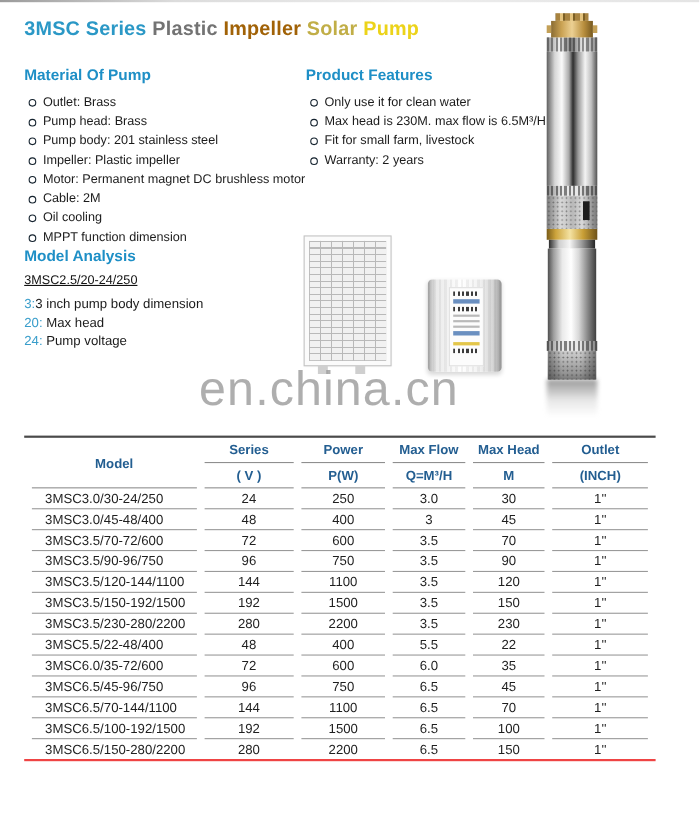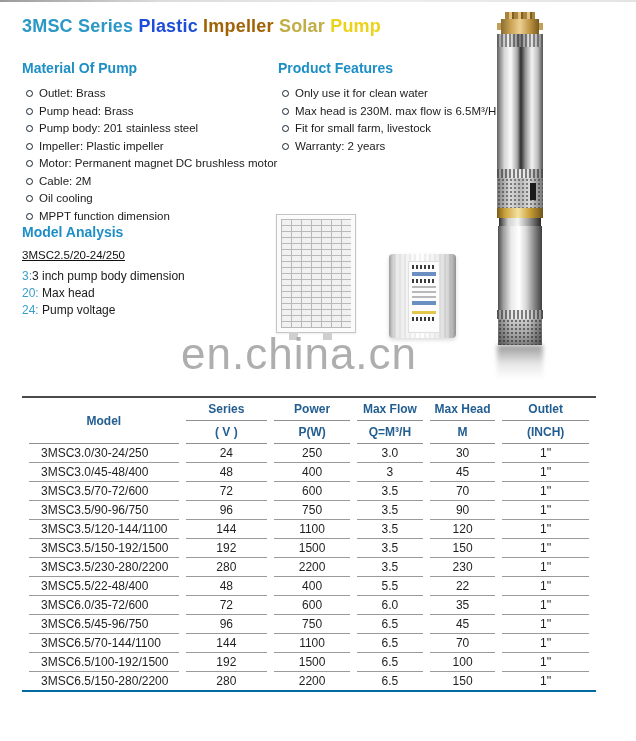--- a/index.html
+++ b/index.html
@@ -83,38 +83,38 @@
         radial-gradient(#6f6f6f 26%,transparent 30%);
       background-size:100% 100%,100% 100%,4px 4px;}
   .pump-shadow{width:46px;height:34px;
       background:linear-gradient(180deg,rgba(70,70,70,0.55),rgba(160,160,160,0.25) 55%,rgba(255,255,255,0));
       filter:blur(2px);}
   
   .watermark{position:absolute;left:181px;top:329px;font-size:44px;color:#9b9b9b;opacity:0.8;
       letter-spacing:1px;white-space:nowrap;}
   
   .spec-wrap{position:absolute;left:22px;top:396px;width:574px;
-      border-top:2px solid #4a4a4a;border-bottom:2px solid #0369a1;}
+      border-top:2px solid #4a4a4a;border-bottom:2px solid #ef4444;}
   table.spec{width:100%;border-collapse:separate;border-spacing:7px 0;table-layout:fixed;font-size:12px;}
   table.spec th{color:#235e91;font-weight:bold;height:22px;padding:0;border-bottom:1px solid #8f8f8f;
       text-align:center;vertical-align:middle;}
   table.spec td{height:18px;line-height:18px;padding:0;text-align:center;color:#1f1f1f;
       border-bottom:1px solid #9a9a9a;white-space:nowrap;}
   table.spec td.model{text-align:left;padding-left:12px;}
   table.spec tr:last-child td{border-bottom:none;}
   col.c-model{width:28.5%;} col.c-volt{width:15.5%;} col.c-pow{width:14.5%;}
   col.c-flow{width:12.5%;} col.c-head{width:12.5%;} col.c-out{width:16.5%;}
 </style>
 </head>
 <body>
 
 <div class="page">
   <div class="top-line"></div>
 
-  <h1 class="title"><span style="color: rgb(43, 152, 198);">3MSC</span> <span style="color: rgb(43, 152, 198);">Series</span> <span style="color: #1d4ed8;">Plastic</span> <span style="color: #a16207; text-align: right;">Impeller</span> <span style="color: rgb(193, 174, 71);">Solar</span> <span style="color: rgb(236, 211, 25);">Pump</span></h1>
+  <h1 class="title"><span style="color: rgb(43, 152, 198);">3MSC</span> <span style="color: rgb(43, 152, 198);">Series</span> <span style="color: #737373;">Plastic</span> <span style="color: #a16207; text-align: right;">Impeller</span> <span style="color: rgb(193, 174, 71);">Solar</span> <span style="color: rgb(236, 211, 25);">Pump</span></h1>
 
   <div class="section sec-material">
     <h2 class="section-heading">Material Of Pump</h2>
     <ul class="blist">
         <li>
           <span class="bullet"></span>
           <span class="li-text">Outlet: Brass</span>
         </li>
         <li>
           <span class="bullet"></span>

